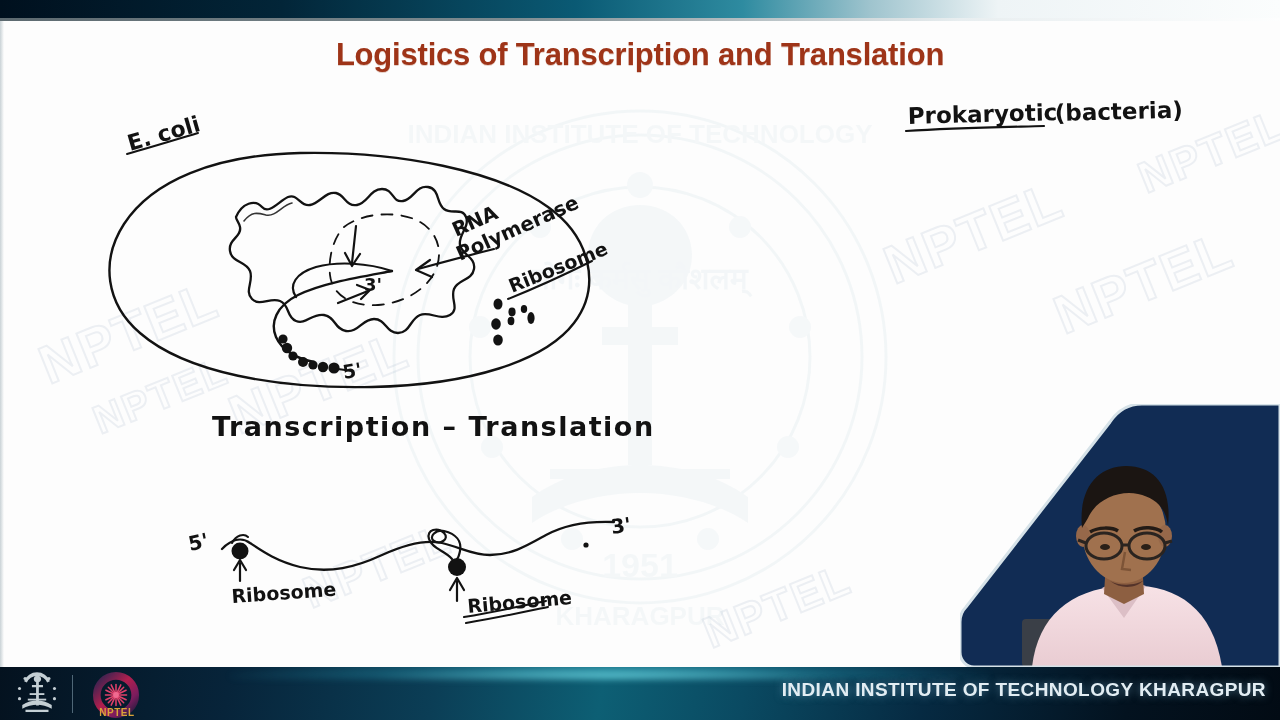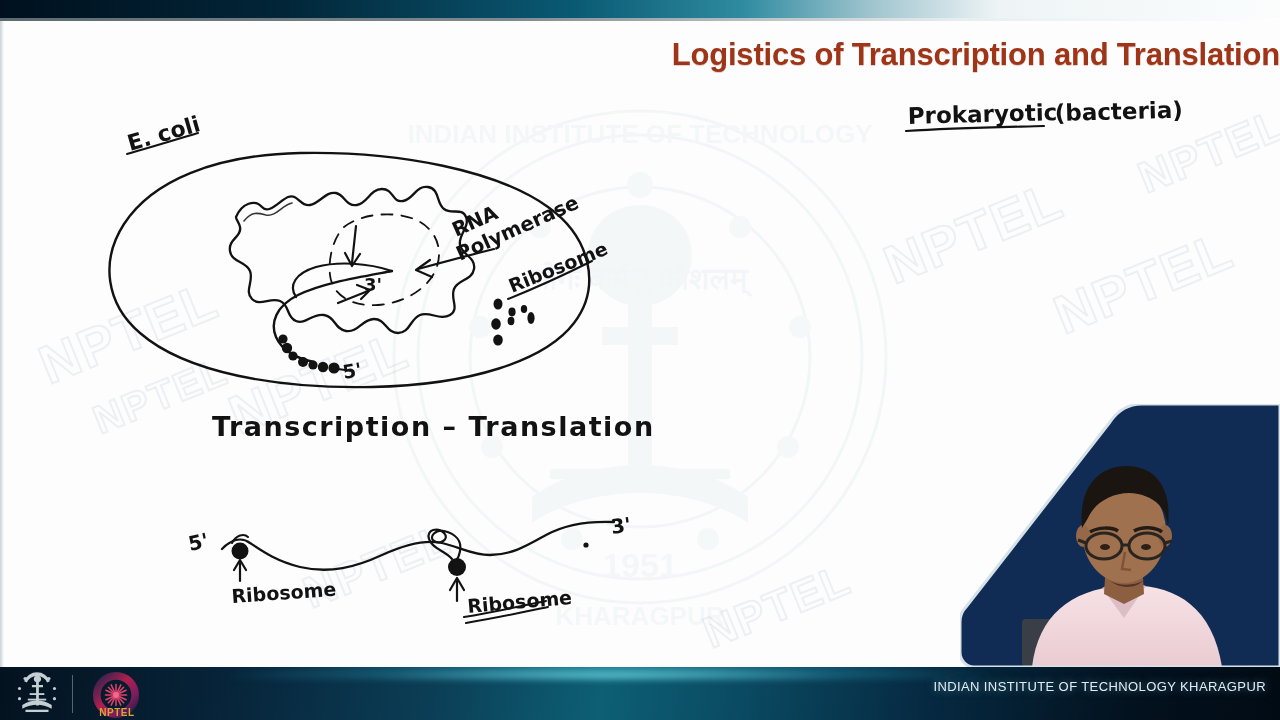--- a/index.html
+++ b/index.html
@@ -34,21 +34,21 @@
   }
   .wm-nptel {
     position:absolute; font-weight:700; font-size:54px; letter-spacing:2px;
     color:transparent; -webkit-text-stroke:2px rgba(120,150,180,.13);
     transform:rotate(-22deg); pointer-events:none; user-select:none;
     font-family:"Liberation Sans", sans-serif;
   }
 
   
   .title {
-    position:absolute; left:0; top:16px; width:1280px; text-align:right;
+    position:absolute; left:0; top:16px; width:1280px; text-align:center;
     font-size:31px; font-weight:700; color:#9e3418; letter-spacing:-.2px;
     text-shadow:0 1px 0 rgba(160,70,40,.25);
   }
 
   
   .ink { position:absolute; left:0; top:0; width:1280px; height:646px; }
 
   
   .cam {
     position:absolute; right:0; top:404px; width:320px; height:263px;
@@ -63,21 +63,21 @@
                #0d5f74 47%, #0a4a62 58%, #062a42 72%, #03121f 88%, #020b14 100%);
     overflow:hidden;
   }
   .banner-glow {
     position:absolute; left:230px; top:-10px; width:760px; height:22px;
     background:radial-gradient(ellipse at 50% 100%, rgba(120,230,240,.85) 0%,
                rgba(40,150,175,.35) 45%, rgba(0,0,0,0) 75%);
     filter:blur(3px);
   }
   .banner-text {
-    position:absolute; right:14px; top:12px; font-size:13px; font-weight:400;
+    position:absolute; right:14px; top:12px; font-size:19px; font-weight:700;
     letter-spacing:.4px; color:#e2edf3; text-shadow:0 0 8px rgba(140,200,230,.55);
   }
   .logo-kgp { position:absolute; left:14px; top:5px; width:46px; height:46px; opacity:.95; }
   .logo-div { position:absolute; left:72px; top:8px; width:1px; height:38px;
               background:rgba(170,200,215,.45); }
   .logo-nptel { position:absolute; left:90px; top:4px; width:52px; height:48px; }
   .nptel-word { position:absolute; left:92px; top:40px; width:50px; text-align:center;
                 font-size:10px; font-weight:700; color:#d8a33a; letter-spacing:.5px; }
 </style>
 </head>

